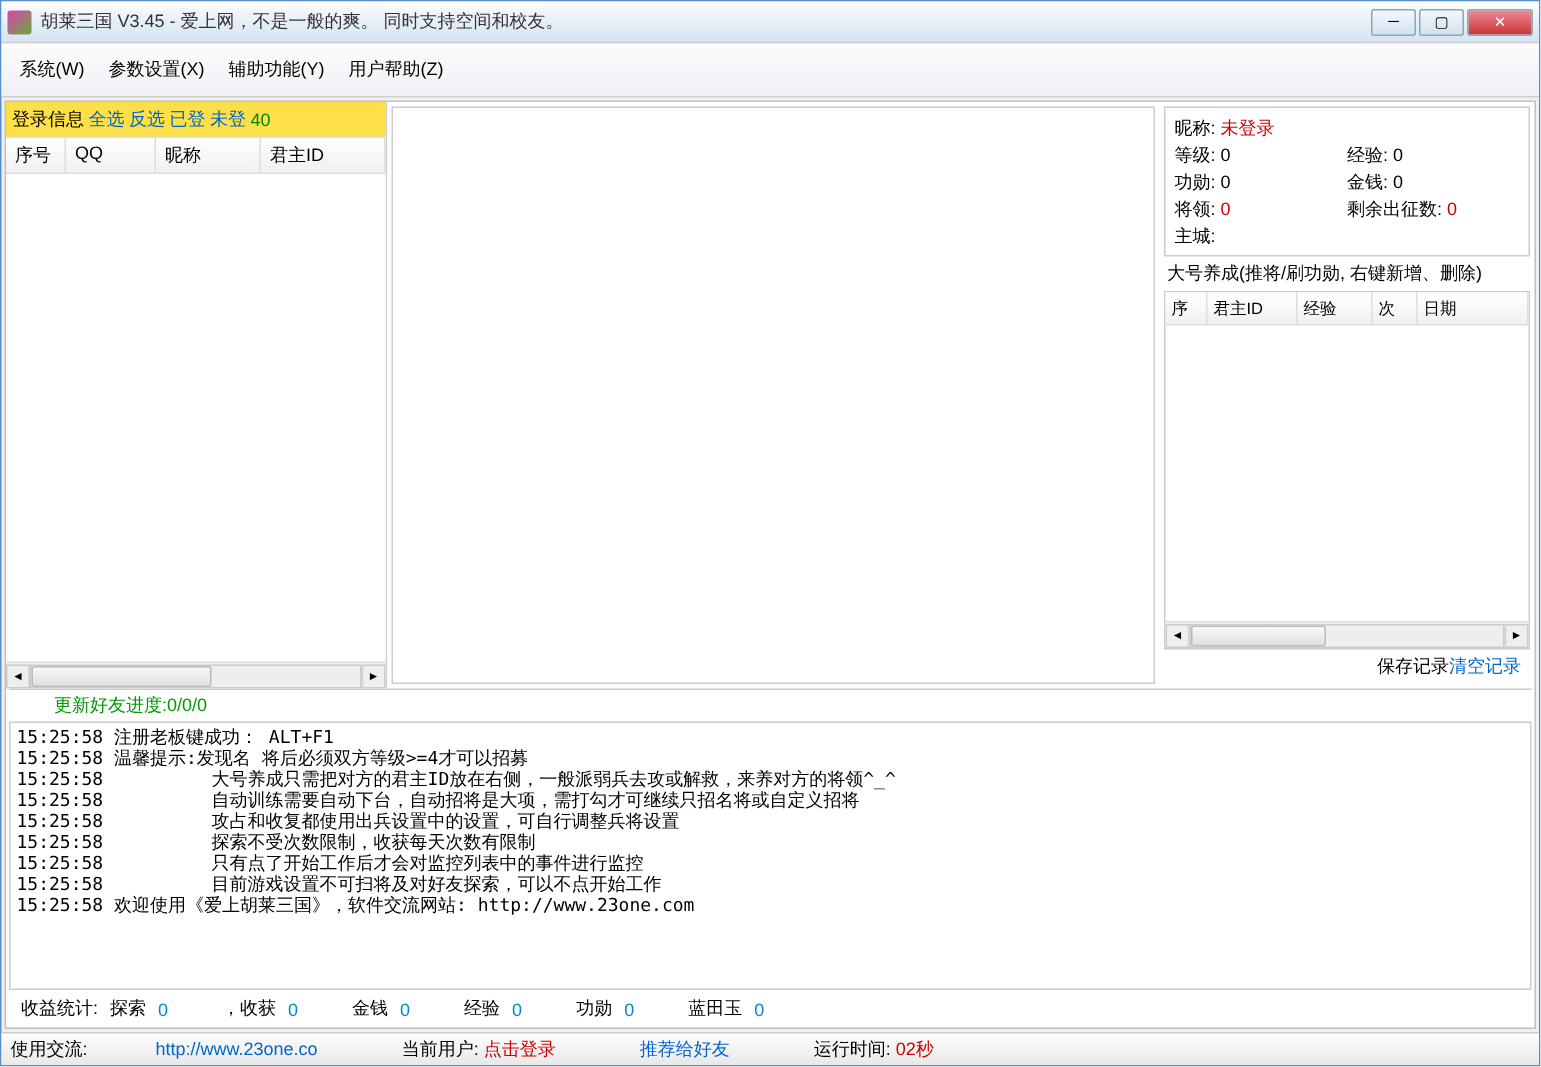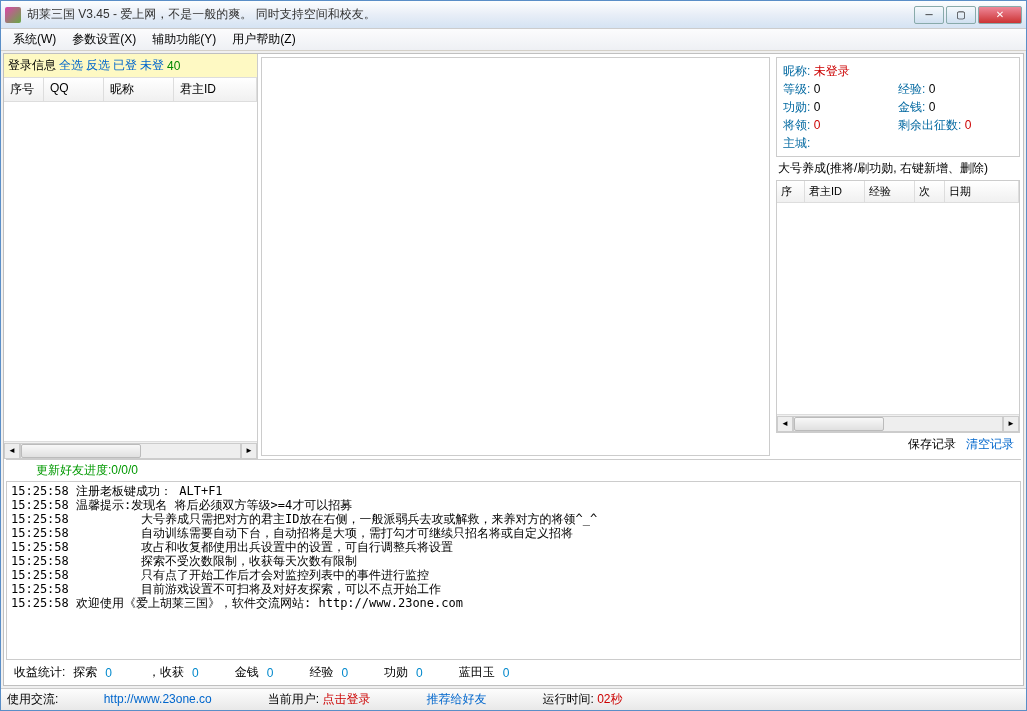--- a/index.html
+++ b/index.html
@@ -4,52 +4,52 @@
 <style>
 * { box-sizing: border-box; margin: 0; padding: 0; }
 body { font-family: "Microsoft YaHei", SimSun, sans-serif; font-size: 12px; background: #fff; color: #000; }
 .window { width: 1027px; height: 711px; border: 1px solid #5a8ec7; background: #f0f0f0; display: flex; flex-direction: column; }
 .titlebar { height: 28px; background: linear-gradient(to bottom, #fdfefe, #e8eef7, #d5e3f3); display: flex; align-items: center; padding: 0 4px; border-bottom: 1px solid #ccc; }
 .titlebar-icon { width: 16px; height: 16px; background: linear-gradient(135deg,#d4a,#6a4); margin-right: 6px; border-radius: 2px; }
 .titlebar-text { flex: 1; color: #333; }
 .win-buttons { display: flex; gap: 2px; }
 .win-btn { width: 30px; height: 18px; background: linear-gradient(to bottom,#f5f9fc,#d0e0f0); border: 1px solid #8aa; border-radius: 2px; display: flex; align-items: center; justify-content: center; font-size: 10px; cursor: pointer; }
 .win-btn.close { background: linear-gradient(to bottom,#e89,#c33); color: #fff; width: 44px; }
-.menubar { height: 22px; background: linear-gradient(to bottom,#fcfcfd,#eef0f4); border-bottom: 1px solid #d4d0c8; display: flex; align-items: center; padding: 0 4px; }
+.menubar { height: 36px; background: linear-gradient(to bottom,#fcfcfd,#eef0f4); border-bottom: 1px solid #d4d0c8; display: flex; align-items: center; padding: 0 4px; }
 .menu-item { padding: 2px 8px; cursor: pointer; }
 .content { flex: 1; background: #fff; margin: 2px; border: 1px solid #c0c0c0; display: flex; flex-direction: column; }
 .upper { flex: 1; display: flex; }
 .left-panel { width: 254px; border-right: 1px solid #ccc; display: flex; flex-direction: column; }
-.left-header { display: flex; align-items: center; padding: 3px 4px; background: #fef9c3; gap: 3px; border-bottom: 1px solid #ddd; }
+.left-header { display: flex; align-items: center; padding: 3px 4px; background: #fde047; gap: 3px; border-bottom: 1px solid #ddd; }
 .left-header span { cursor: pointer; }
 .blue { color: #0066cc; }
 .left-table-head { display: flex; background: linear-gradient(to bottom,#fff,#f0f0f0); border-bottom: 1px solid #ddd; }
 .left-table-head > div { padding: 3px 6px; border-right: 1px solid #ddd; }
 .left-body { flex: 1; background: #fff; }
 .left-scroll { height: 18px; background: #f0f0f0; display: flex; align-items: center; border-top: 1px solid #ddd; }
 .scroll-track { flex: 1; height: 16px; background: #eee; border: 1px solid #ccc; margin: 0 16px; position: relative; }
 .scroll-thumb { position: absolute; left: 0; width: 120px; height: 14px; background: linear-gradient(to bottom,#f8f8f8,#e0e0e0); border: 1px solid #bbb; border-radius: 2px; }
 .scroll-arrow { width: 16px; height: 16px; background: #eee; border: 1px solid #ccc; display: flex; align-items: center; justify-content: center; font-size: 8px; position: absolute; }
 .center-panel { flex: 1; display: flex; flex-direction: column; }
 .tabs { display: flex; height: 22px; border-bottom: 1px solid #aaa; padding-left: 8px; }
 .tab { padding: 3px 10px; border: 1px solid #aaa; border-bottom: none; background: linear-gradient(to bottom,#fdfdfd,#ececec); margin-right: 2px; cursor: pointer; font-size: 12px; border-radius: 3px 3px 0 0; }
 .tab.active { background: #fff; position: relative; top: 1px; }
 .tab-content { flex: 1; background: #fff; border: 1px solid #ccc; margin: 3px; }
 .right-panel { width: 250px; display: flex; flex-direction: column; padding: 3px; }
 .stats { background: #fff; padding: 4px 6px; border: 1px solid #ccc; font-size: 12px; line-height: 18px; }
 .stats-row { display: flex; }
 .stats-row > div { flex: 1; }
-.green { color: #0369a1; }
+.green { color: #000000; }
 .red { color: #cc0000; }
 .right-sub-title { padding: 3px 2px; }
 .right-table { flex: 1; border: 1px solid #ccc; background: #fff; display: flex; flex-direction: column; }
 .right-table-head { display: flex; background: linear-gradient(to bottom,#fff,#f0f0f0); border-bottom: 1px solid #ddd; }
 .right-table-head > div { padding: 3px 4px; border-right: 1px solid #ddd; font-size: 11px; }
 .right-table-body { flex: 1; }
-.right-tools { display: flex; justify-content: flex-end; gap: 10px; padding: 3px 6px; }
+.right-tools { display: flex; justify-content: flex-end; padding: 3px 6px; }
 .log-panel { height: 226px; border-top: 1px solid #ccc; display: flex; flex-direction: column; margin: 0 2px; }
 .log-head { color: #009900; padding: 2px 30px; }
 .log-body { flex: 1; background: #fff; border: 1px solid #ccc; padding: 2px 4px; font-family: SimSun, monospace; font-size: 12px; line-height: 14px; overflow: hidden; white-space: pre; }
 .log-line { }
 .stat-bar { padding: 4px 8px; display: flex; gap: 8px; align-items: center; }
 .stat-bar .val { color: #0088cc; margin-right: 28px; }
 .status-bar { height: 22px; background: linear-gradient(to bottom,#fdfdfd,#e8e8e8); border-top: 1px solid #ccc; display: flex; align-items: center; padding: 0 6px; gap: 8px; }
 .status-bar .seg { margin-right: 48px; }
 a.lnk { color: #0066cc; cursor: pointer; margin-left: 42px; }
 </style>

